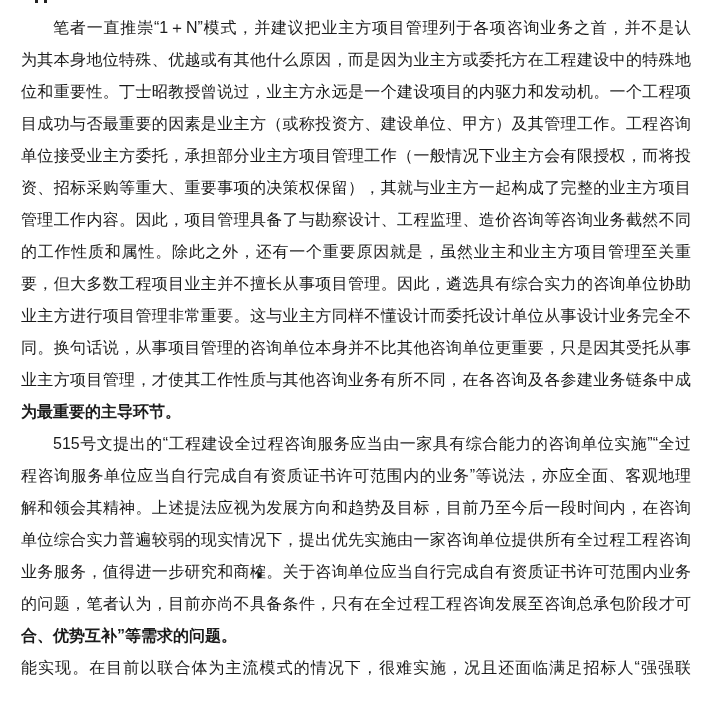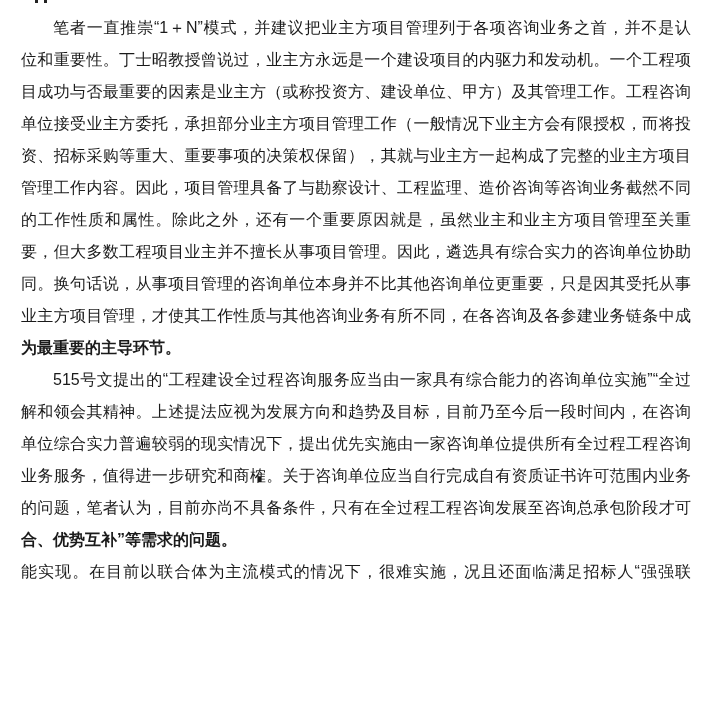--- a/index.html
+++ b/index.html
@@ -64,34 +64,37 @@
 
   <div class="fragment">
     <span class="f1"></span>
     <span class="f2"></span>
   </div>
 
   <div class="textblock">
 
     <div>
       <div class="line first">笔者一直推崇“1＋N”模式，并建议把业主方项目管理列于各项咨询业务之首，并不是认</div>
+      <div class="line">为其本身地位特殊、优越或有其他什么原因，而是因为业主方或委托方在工程建设中的特殊地</div>
       <div class="line">位和重要性。丁士昭教授曾说过，业主方永远是一个建设项目的内驱力和发动机。一个工程项</div>
       <div class="line">目成功与否最重要的因素是业主方（或称投资方、建设单位、甲方）及其管理工作。工程咨询</div>
       <div class="line">单位接受业主方委托，承担部分业主方项目管理工作（一般情况下业主方会有限授权，而将投</div>
       <div class="line">资、招标采购等重大、重要事项的决策权保留），其就与业主方一起构成了完整的业主方项目</div>
       <div class="line">管理工作内容。因此，项目管理具备了与勘察设计、工程监理、造价咨询等咨询业务截然不同</div>
       <div class="line">的工作性质和属性。除此之外，还有一个重要原因就是，虽然业主和业主方项目管理至关重</div>
       <div class="line">要，但大多数工程项目业主并不擅长从事项目管理。因此，遴选具有综合实力的咨询单位协助</div>
+      <div class="line">业主方进行项目管理非常重要。这与业主方同样不懂设计而委托设计单位从事设计业务完全不</div>
       <div class="line">同。换句话说，从事项目管理的咨询单位本身并不比其他咨询单位更重要，只是因其受托从事</div>
       <div class="line">业主方项目管理，才使其工作性质与其他咨询业务有所不同，在各咨询及各参建业务链条中成</div>
       <div class="line para-end">为最重要的主导环节。</div>
     </div>
 
     <div>
       <div class="line first">515号文提出的“工程建设全过程咨询服务应当由一家具有综合能力的咨询单位实施”“全过</div>
+      <div class="line">程咨询服务单位应当自行完成自有资质证书许可范围内的业务”等说法，亦应全面、客观地理</div>
       <div class="line">解和领会其精神。上述提法应视为发展方向和趋势及目标，目前乃至今后一段时间内，在咨询</div>
       <div class="line">单位综合实力普遍较弱的现实情况下，提出优先实施由一家咨询单位提供所有全过程工程咨询</div>
       <div class="line">业务服务，值得进一步研究和商榷。关于咨询单位应当自行完成自有资质证书许可范围内业务</div>
       <div class="line">的问题，笔者认为，目前亦尚不具备条件，只有在全过程工程咨询发展至咨询总承包阶段才可</div>
       <div class="line para-end">合、优势互补”等需求的问题。</div>
       <div class="line">能实现。在目前以联合体为主流模式的情况下，很难实施，况且还面临满足招标人“强强联</div>
     </div>
 
   </div>
 </div>

